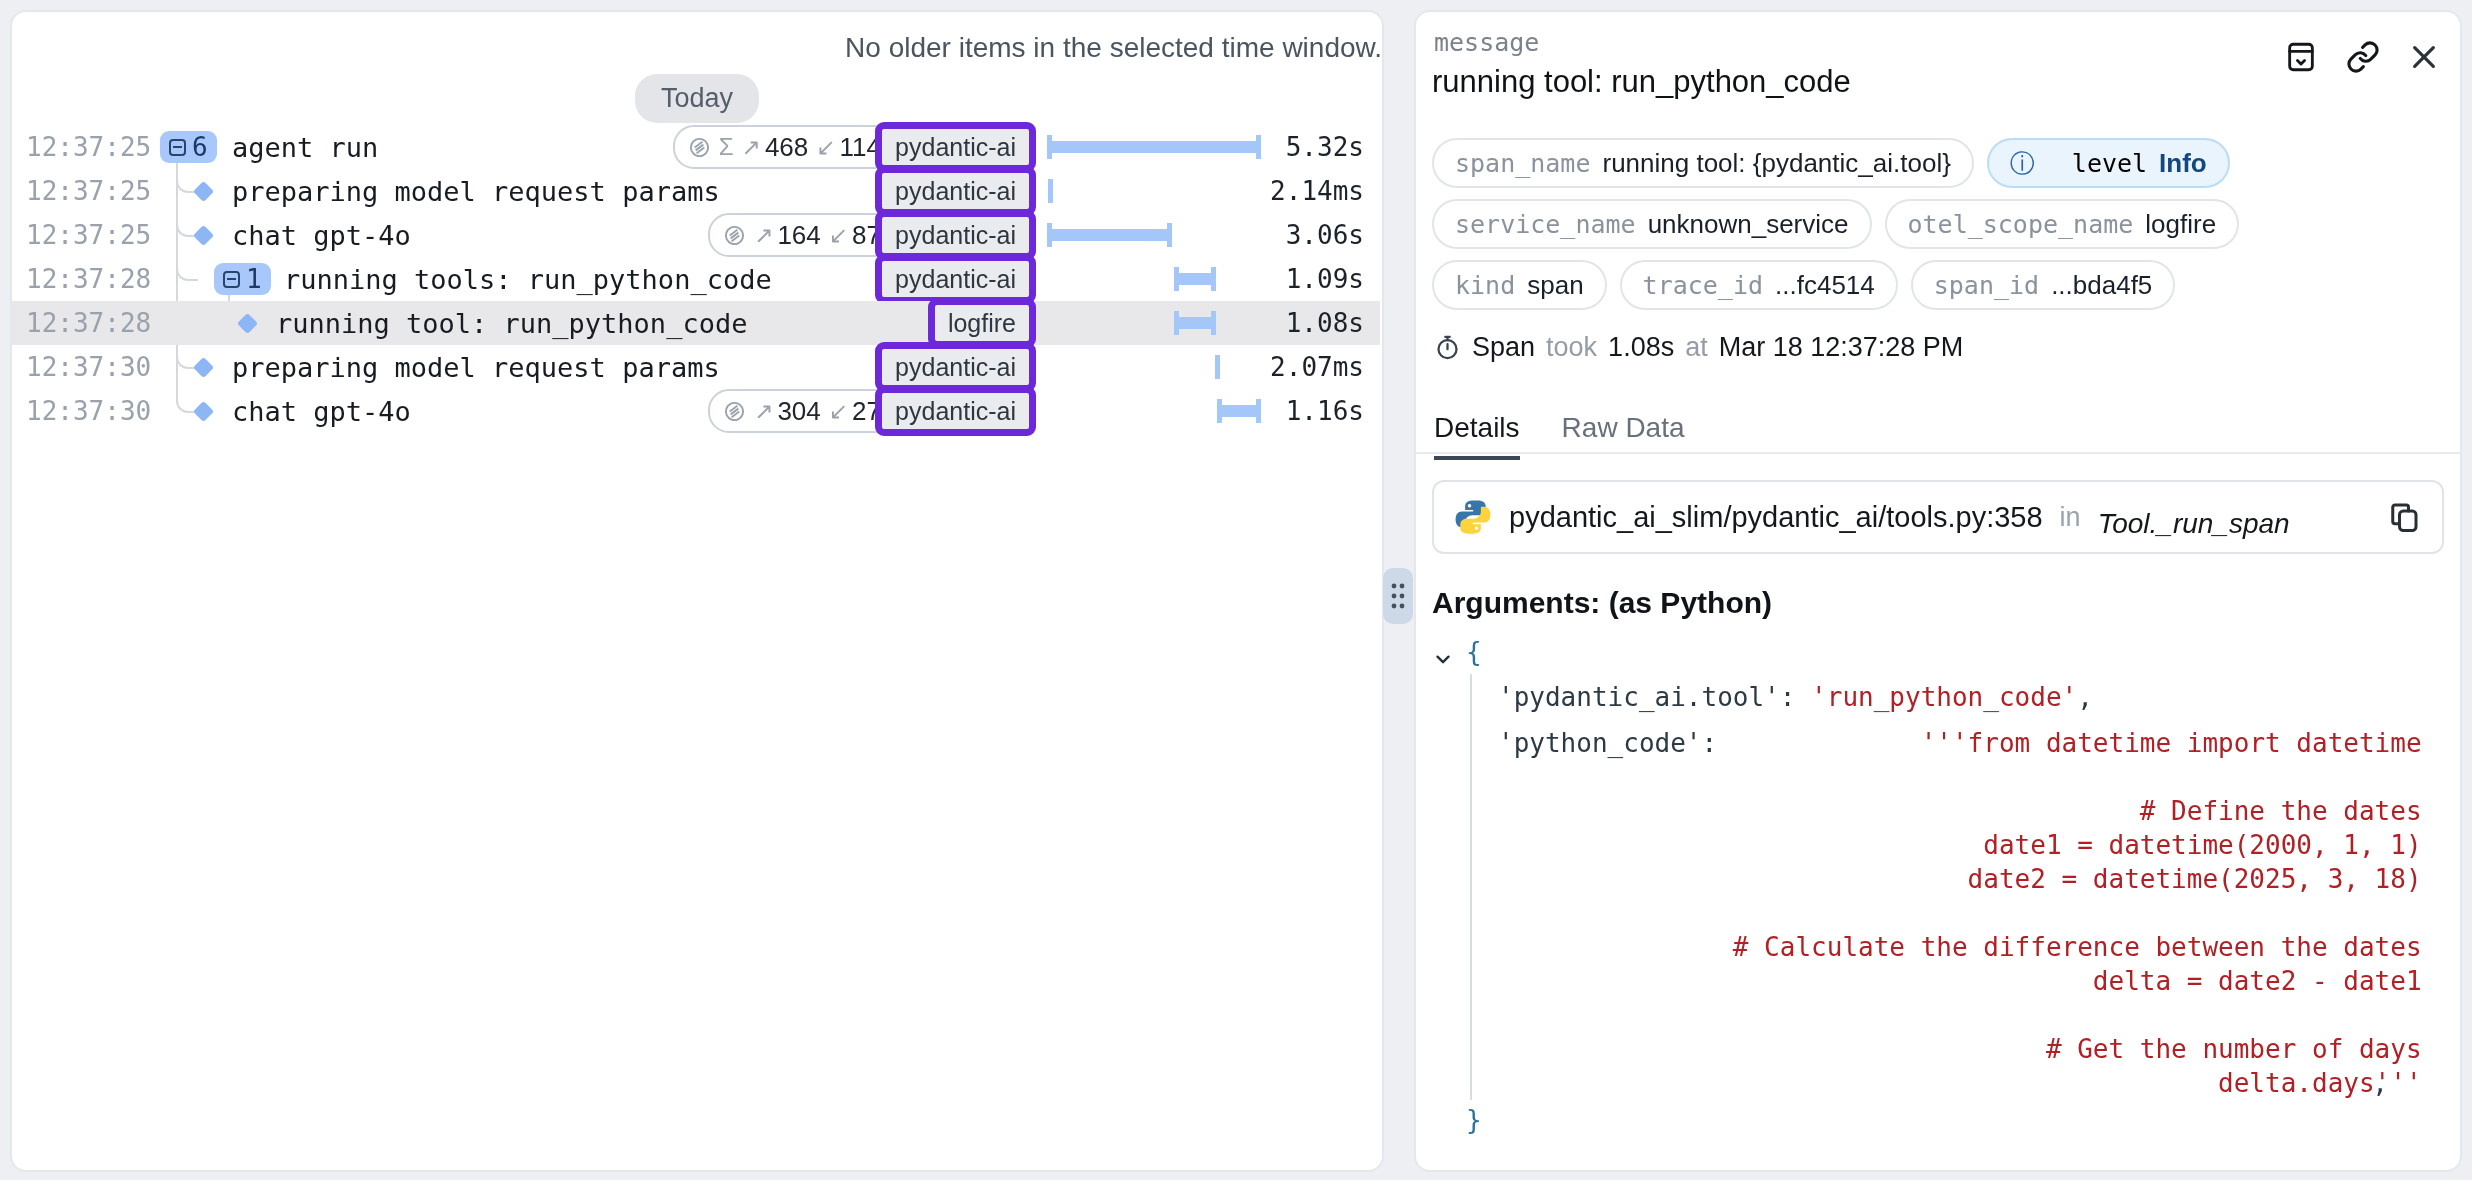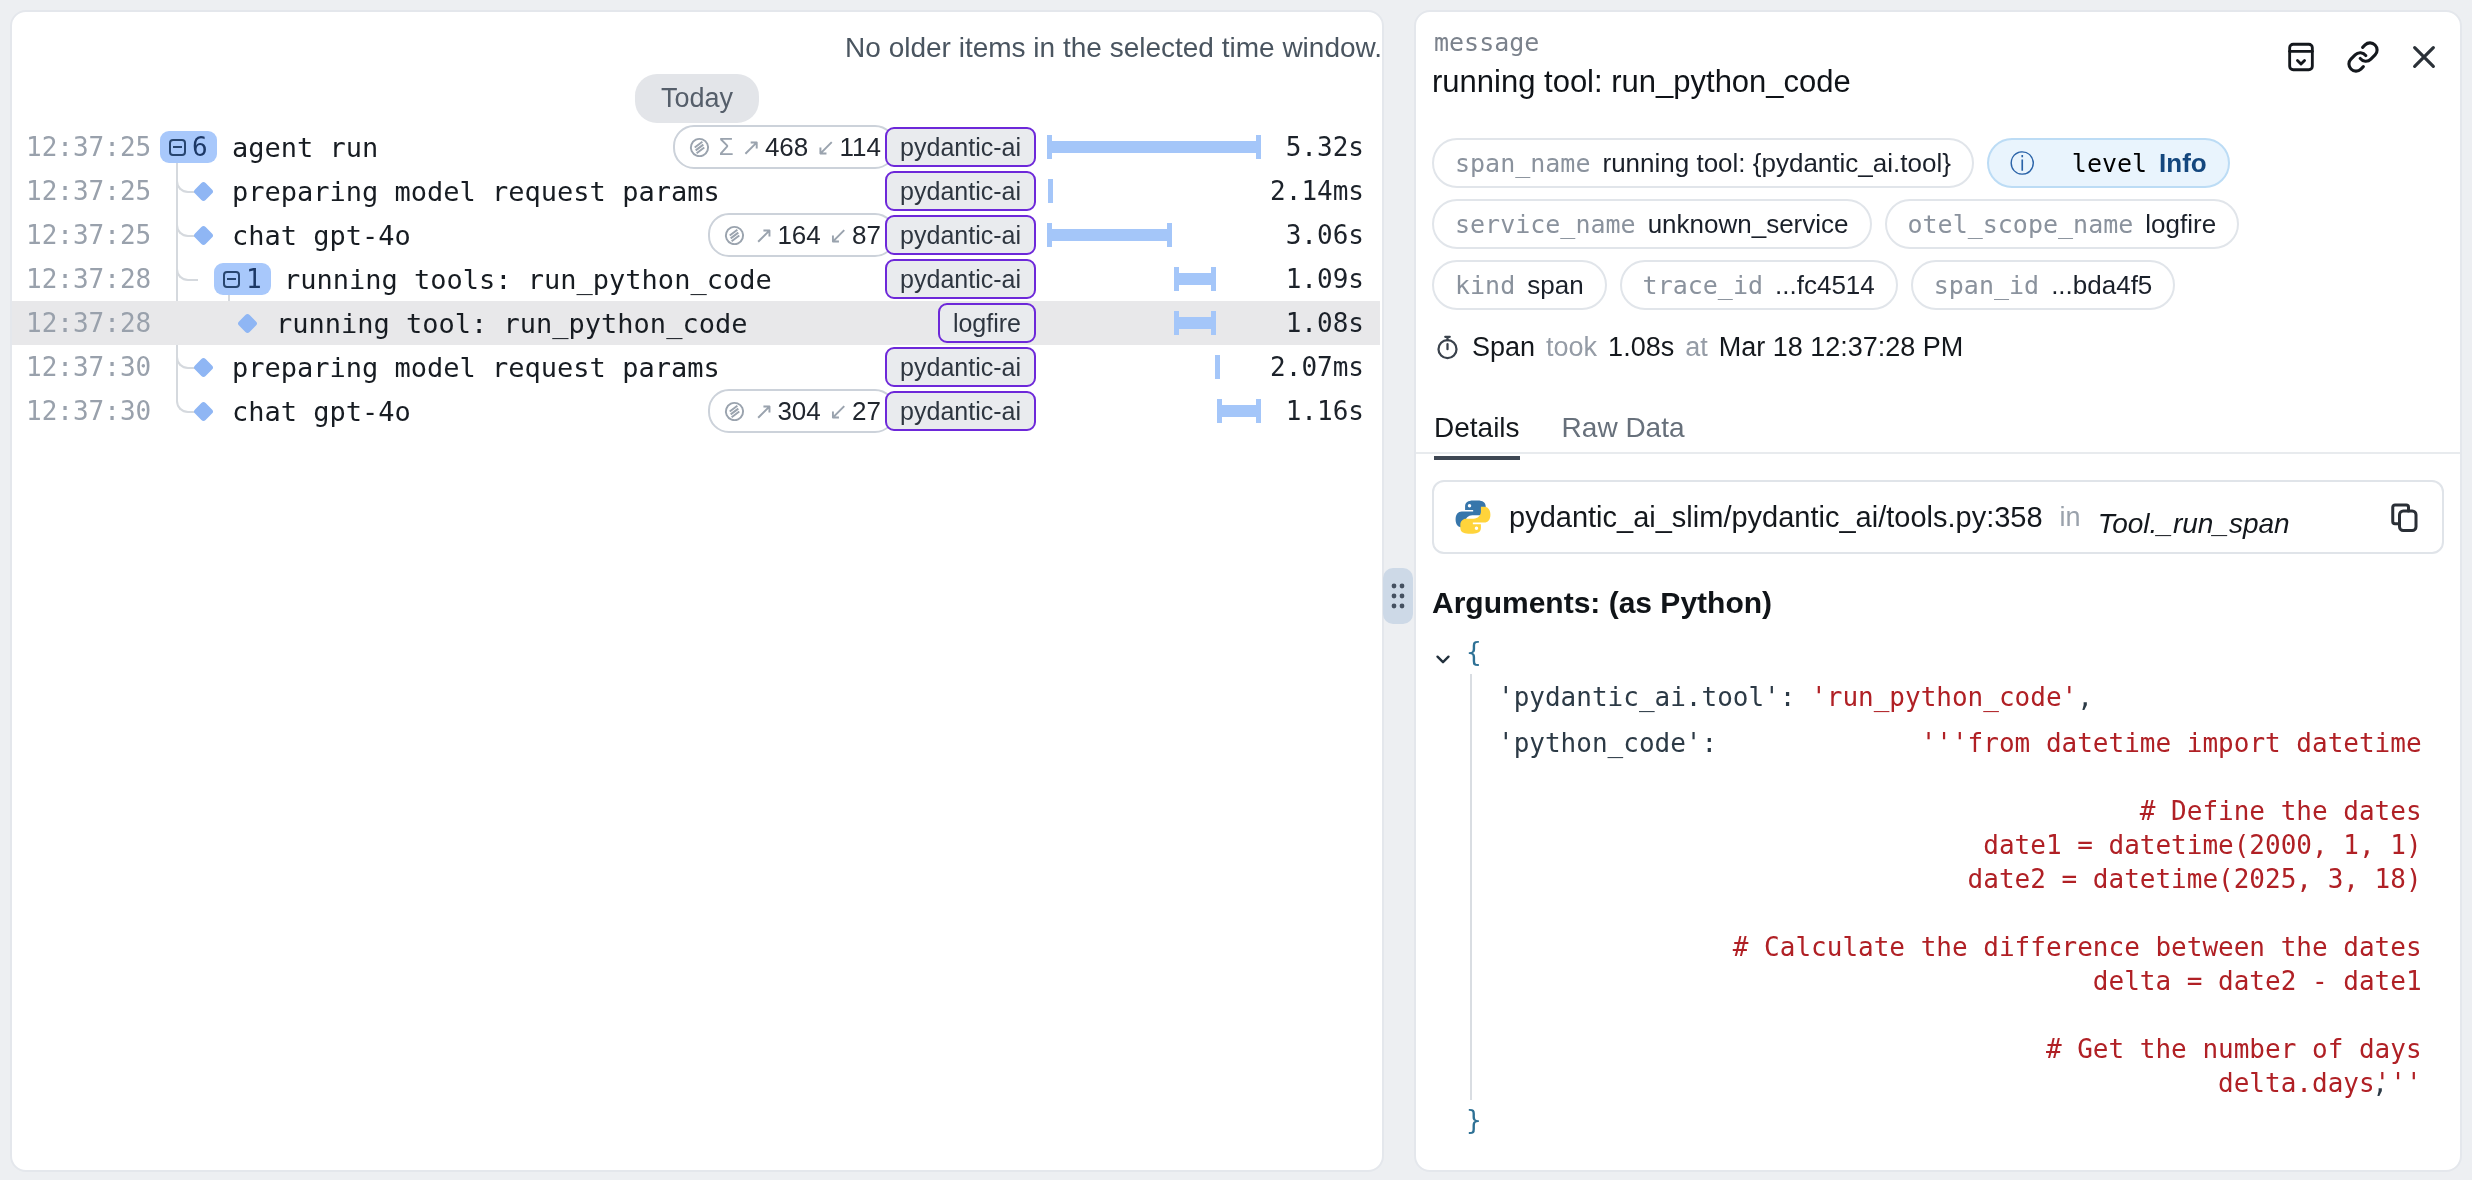--- a/index.html
+++ b/index.html
@@ -36,21 +36,21 @@
   .connector{position:absolute;}
   .trunk{border-left:2px solid #d5d9de;}
   .elbow{border-left:2px solid #d5d9de;border-bottom:2px solid #d5d9de;border-bottom-left-radius:12px;}
 
   .tokens{position:absolute;right:484px;top:50%;transform:translateY(-50%);height:40px;
     border:2px solid #ccd2da;border-radius:21px;background:#fff;
     display:flex;align-items:center;gap:8px;padding:0 13px;font-size:26px;color:#21262e;}
   .tokens .sigma{font-size:24px;color:#9aa3ae;}
   .tokens .arrow{font-size:23px;color:#9aa3ae;margin-right:-4px;}
   .scope{position:absolute;right:344px;top:50%;transform:translateY(-50%);height:36px;
-    background:#e9ebee;border:2px solid #6d28d9;border-radius:9px;
+    background:#e9ebee;border:7px solid #6d28d9;border-radius:9px;
     display:flex;align-items:center;padding:0 13px;font-size:25px;color:#2e3640;}
   .barwrap{position:absolute;left:1036px;top:50%;margin-top:-12px;width:212px;height:24px;}
   .bar{position:absolute;height:12px;top:6px;background:#a4c6f9;}
   .bar::before,.bar::after{content:"";position:absolute;width:5px;height:24px;top:-6px;background:#a4c6f9;}
   .bar::before{left:-1px;} .bar::after{right:-1px;}
   .bar.tick{width:5px;height:24px;top:0;}
   .bar.tick::before,.bar.tick::after{display:none;}
   .dur{position:absolute;right:16px;top:50%;transform:translateY(-50%);
     font-family:"DejaVu Sans Mono",monospace;font-size:26px;color:#1c222a;}
 

